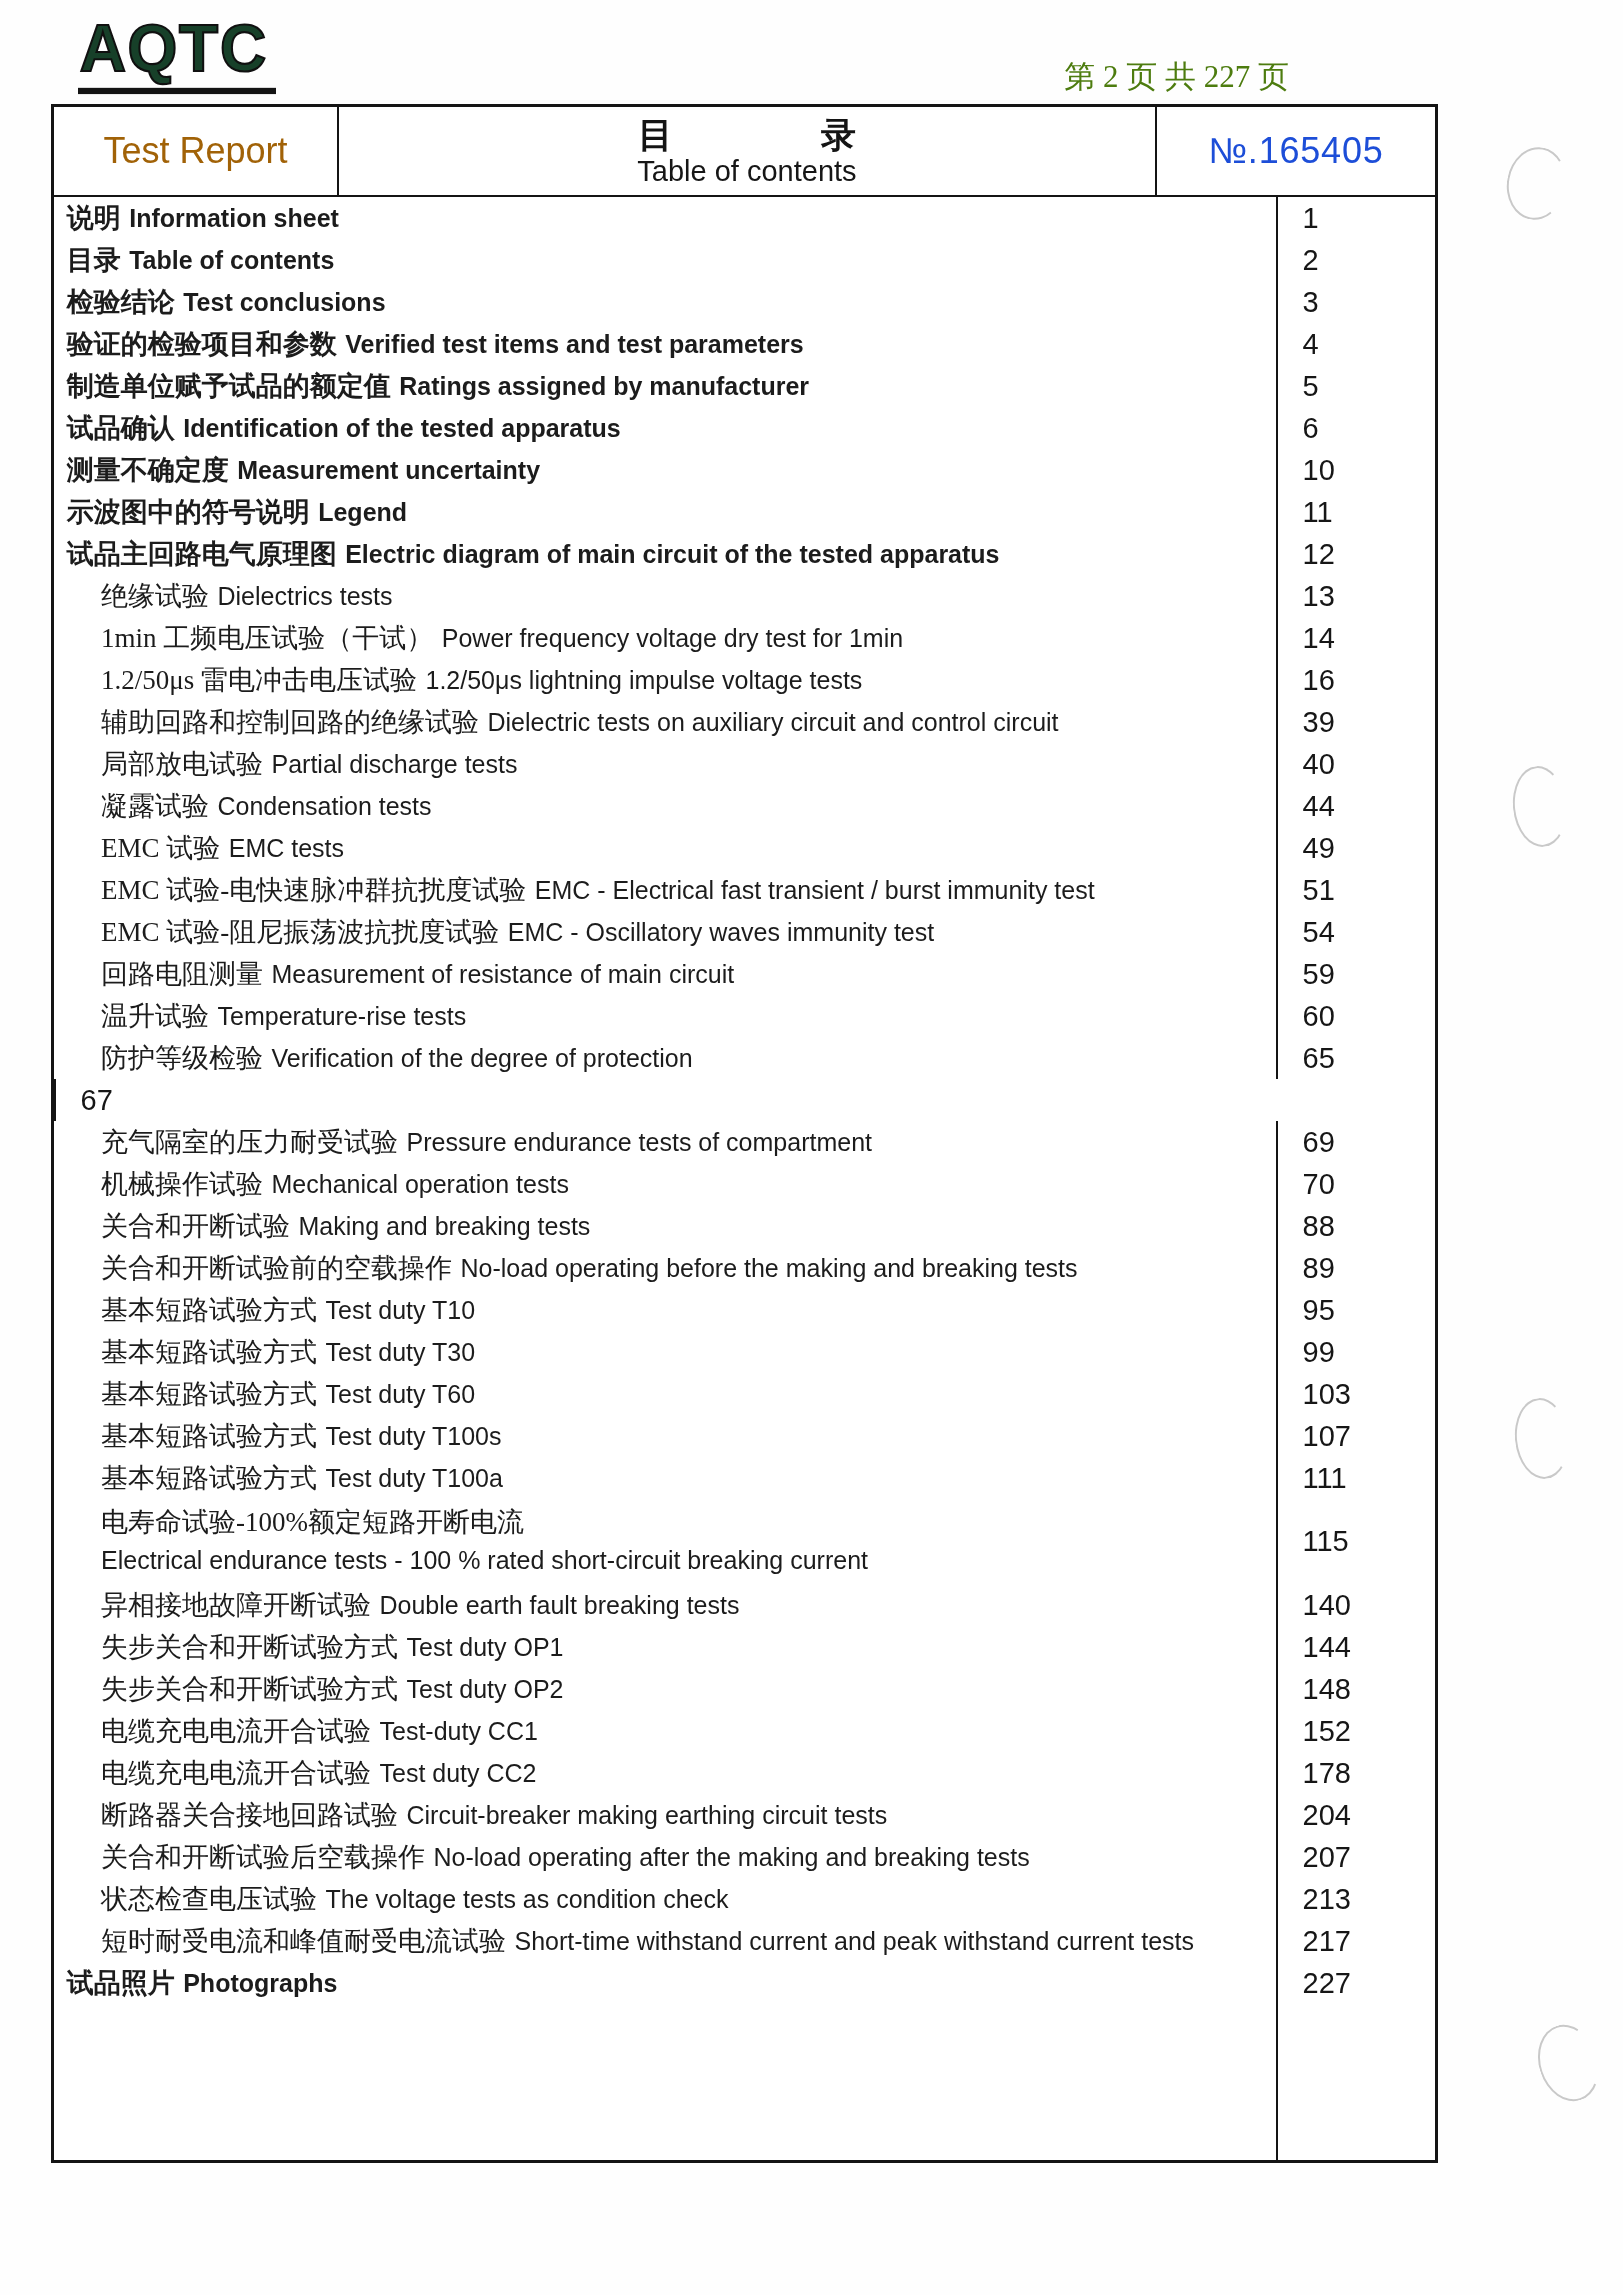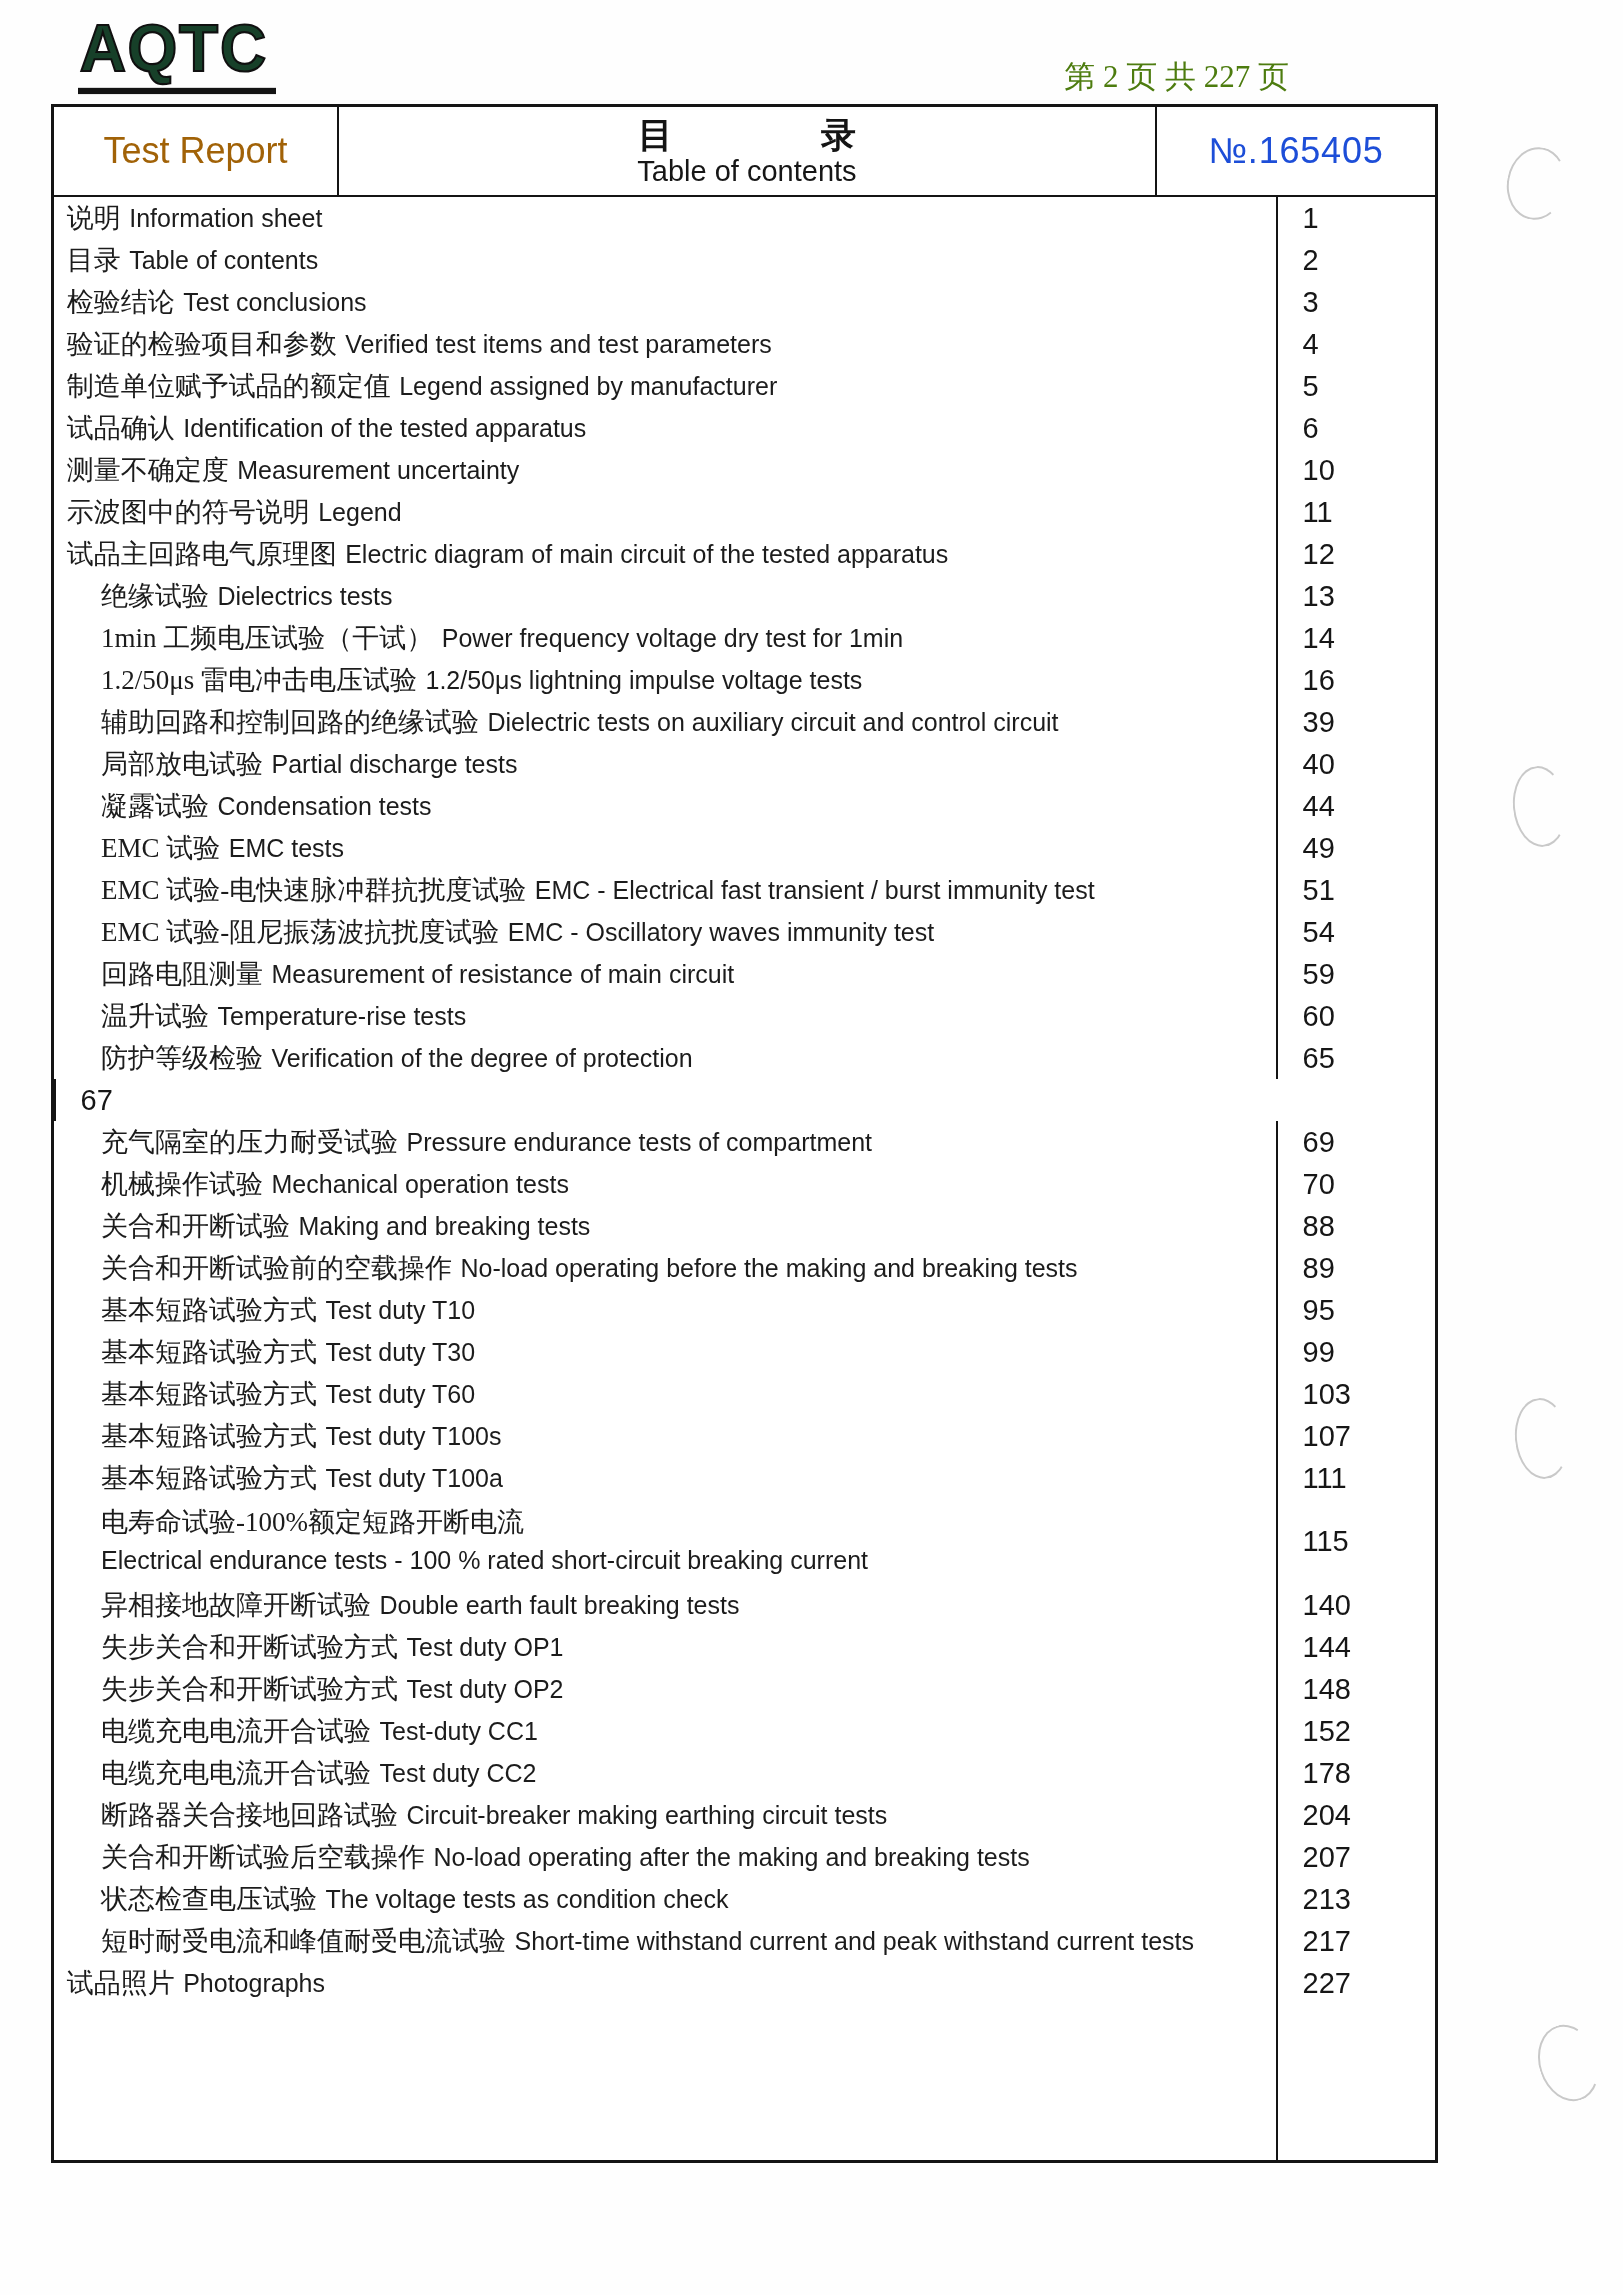--- a/index.html
+++ b/index.html
@@ -119,21 +119,21 @@
     flex: 1;
     display: flex;
     align-items: center;
     padding-left: 12.7px;
     white-space: nowrap;
     overflow: hidden;
     font-size: 25px;
     color: #1c1c1c;
   }
   .toc-row.indent .row-label { padding-left: 47px; }
-  .toc-row.lvl-top .row-label { font-weight: 400; }
+  .toc-row.lvl-top .row-label { font-weight: 700; }
 
   .row-label .zh {
     font-family: "Liberation Serif", serif;
     font-size: 27px;
     margin-right: 8.5px;
   }
   .toc-row.twoline .row-label {
     display: block;
     white-space: normal;
     padding-top: 4.2px;
@@ -216,21 +216,21 @@
       <div class="toc-row lvl-top">
         <div class="row-label">
           <span class="zh">验证的检验项目和参数</span>
           <span class="en">Verified test items and test parameters</span>
         </div>
         <div class="row-page">4</div>
       </div>
       <div class="toc-row lvl-top">
         <div class="row-label">
           <span class="zh">制造单位赋予试品的额定值</span>
-          <span class="en">Legend assigned by manufacturer</span>
+          <span class="en">Ratings assigned by manufacturer</span>
         </div>
         <div class="row-page">5</div>
       </div>
       <div class="toc-row lvl-top">
         <div class="row-label">
           <span class="zh">试品确认</span>
           <span class="en">Identification of the tested apparatus</span>
         </div>
         <div class="row-page">6</div>
       </div>

